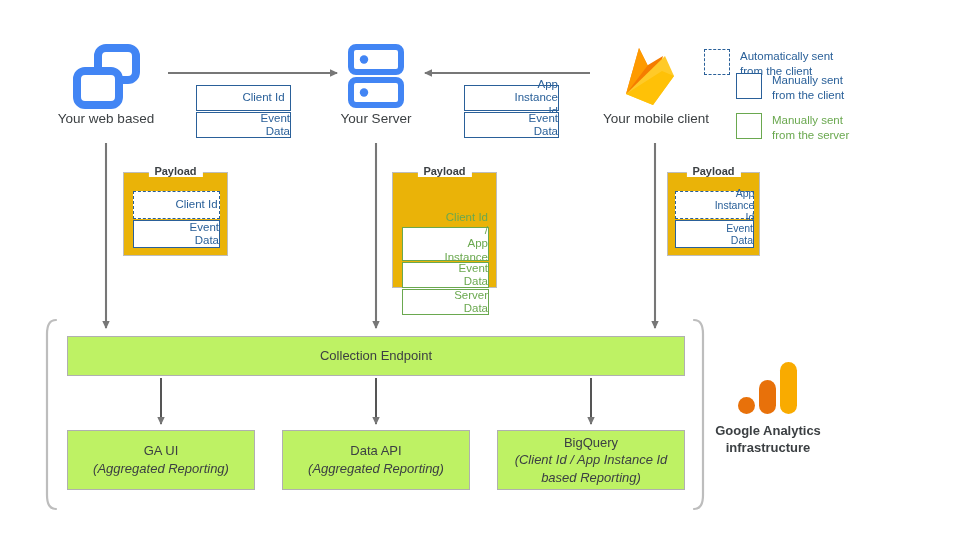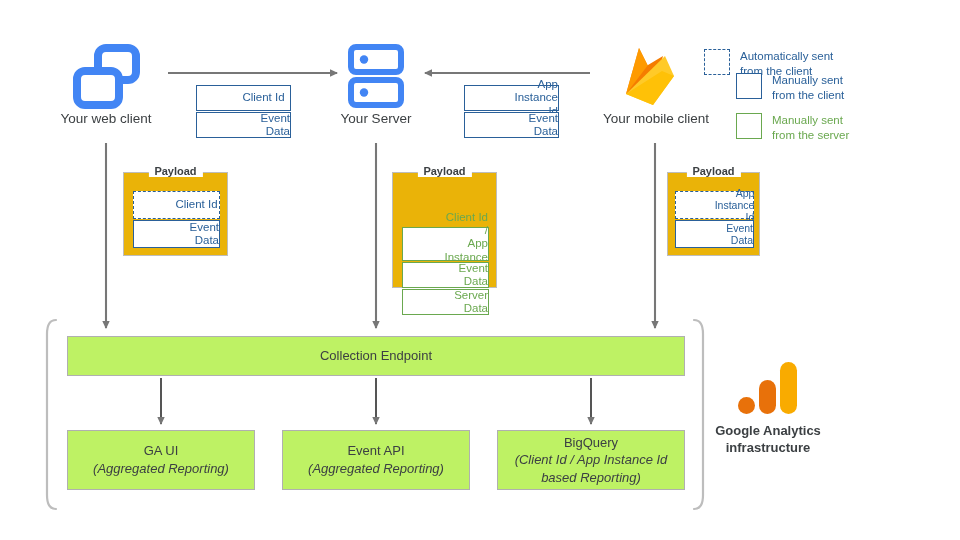--- a/index.html
+++ b/index.html
@@ -100,21 +100,21 @@
 
     <path d="M694,320 Q703,320 703,334 L703,495 Q703,509 694,509" fill="none" stroke="#bdbdbd" stroke-width="2.2" stroke-linecap="round"></path>
   </svg>
 
   <div class="abs" style="left:72px;top:42px;width:68px;height:68px;">
     <svg viewBox="0 0 68 68" width="68" height="68">
       <rect x="26" y="6" width="38" height="32" rx="8" ry="8" fill="none" stroke="#4285F4" stroke-width="8"></rect>
       <rect x="5" y="29" width="42" height="34" rx="8" ry="8" fill="#ffffff" stroke="#4285F4" stroke-width="8"></rect>
     </svg>
   </div>
-  <div class="abs node-label" style="left:36px;top:111px;width:140px;">Your web client</div>
+  <div class="abs node-label" style="left:36px;top:111px;width:140px;">Your web based</div>
 
   <div class="abs" style="left:348px;top:44px;width:56px;height:64px;">
     <svg viewBox="0 0 56 64" width="56" height="64">
       <rect x="3" y="3" width="50" height="25" rx="5" ry="5" fill="none" stroke="#4285F4" stroke-width="6"></rect>
       <circle cx="16" cy="15.5" r="4.2" fill="#4285F4"></circle>
       <rect x="3" y="36" width="50" height="25" rx="5" ry="5" fill="none" stroke="#4285F4" stroke-width="6"></rect>
       <circle cx="16" cy="48.5" r="4.2" fill="#4285F4"></circle>
     </svg>
   </div>
   <div class="abs node-label" style="left:306px;top:111px;width:140px;">Your Server</div>
@@ -157,21 +157,21 @@
   </div>
 
   <div class="gbox" style="left:67px;top:336px;width:618px;height:40px;">Collection Endpoint</div>
 
   <div class="gbox" style="left:67px;top:430px;width:188px;height:60px;">
     <div>GA UI</div>
     <div class="sub">(Aggregated Reporting)</div>
   </div>
 
   <div class="gbox" style="left:282px;top:430px;width:188px;height:60px;">
-    <div>Event API</div>
+    <div>Data API</div>
     <div class="sub">(Aggregated Reporting)</div>
   </div>
 
   <div class="gbox" style="left:497px;top:430px;width:188px;height:60px;">
     <div>BigQuery</div>
     <div class="sub" style="white-space:pre-line;">(Client Id / App Instance Id
 based Reporting)</div>
   </div>
 
   <div class="abs" style="left:736px;top:360px;width:64px;height:58px;">

